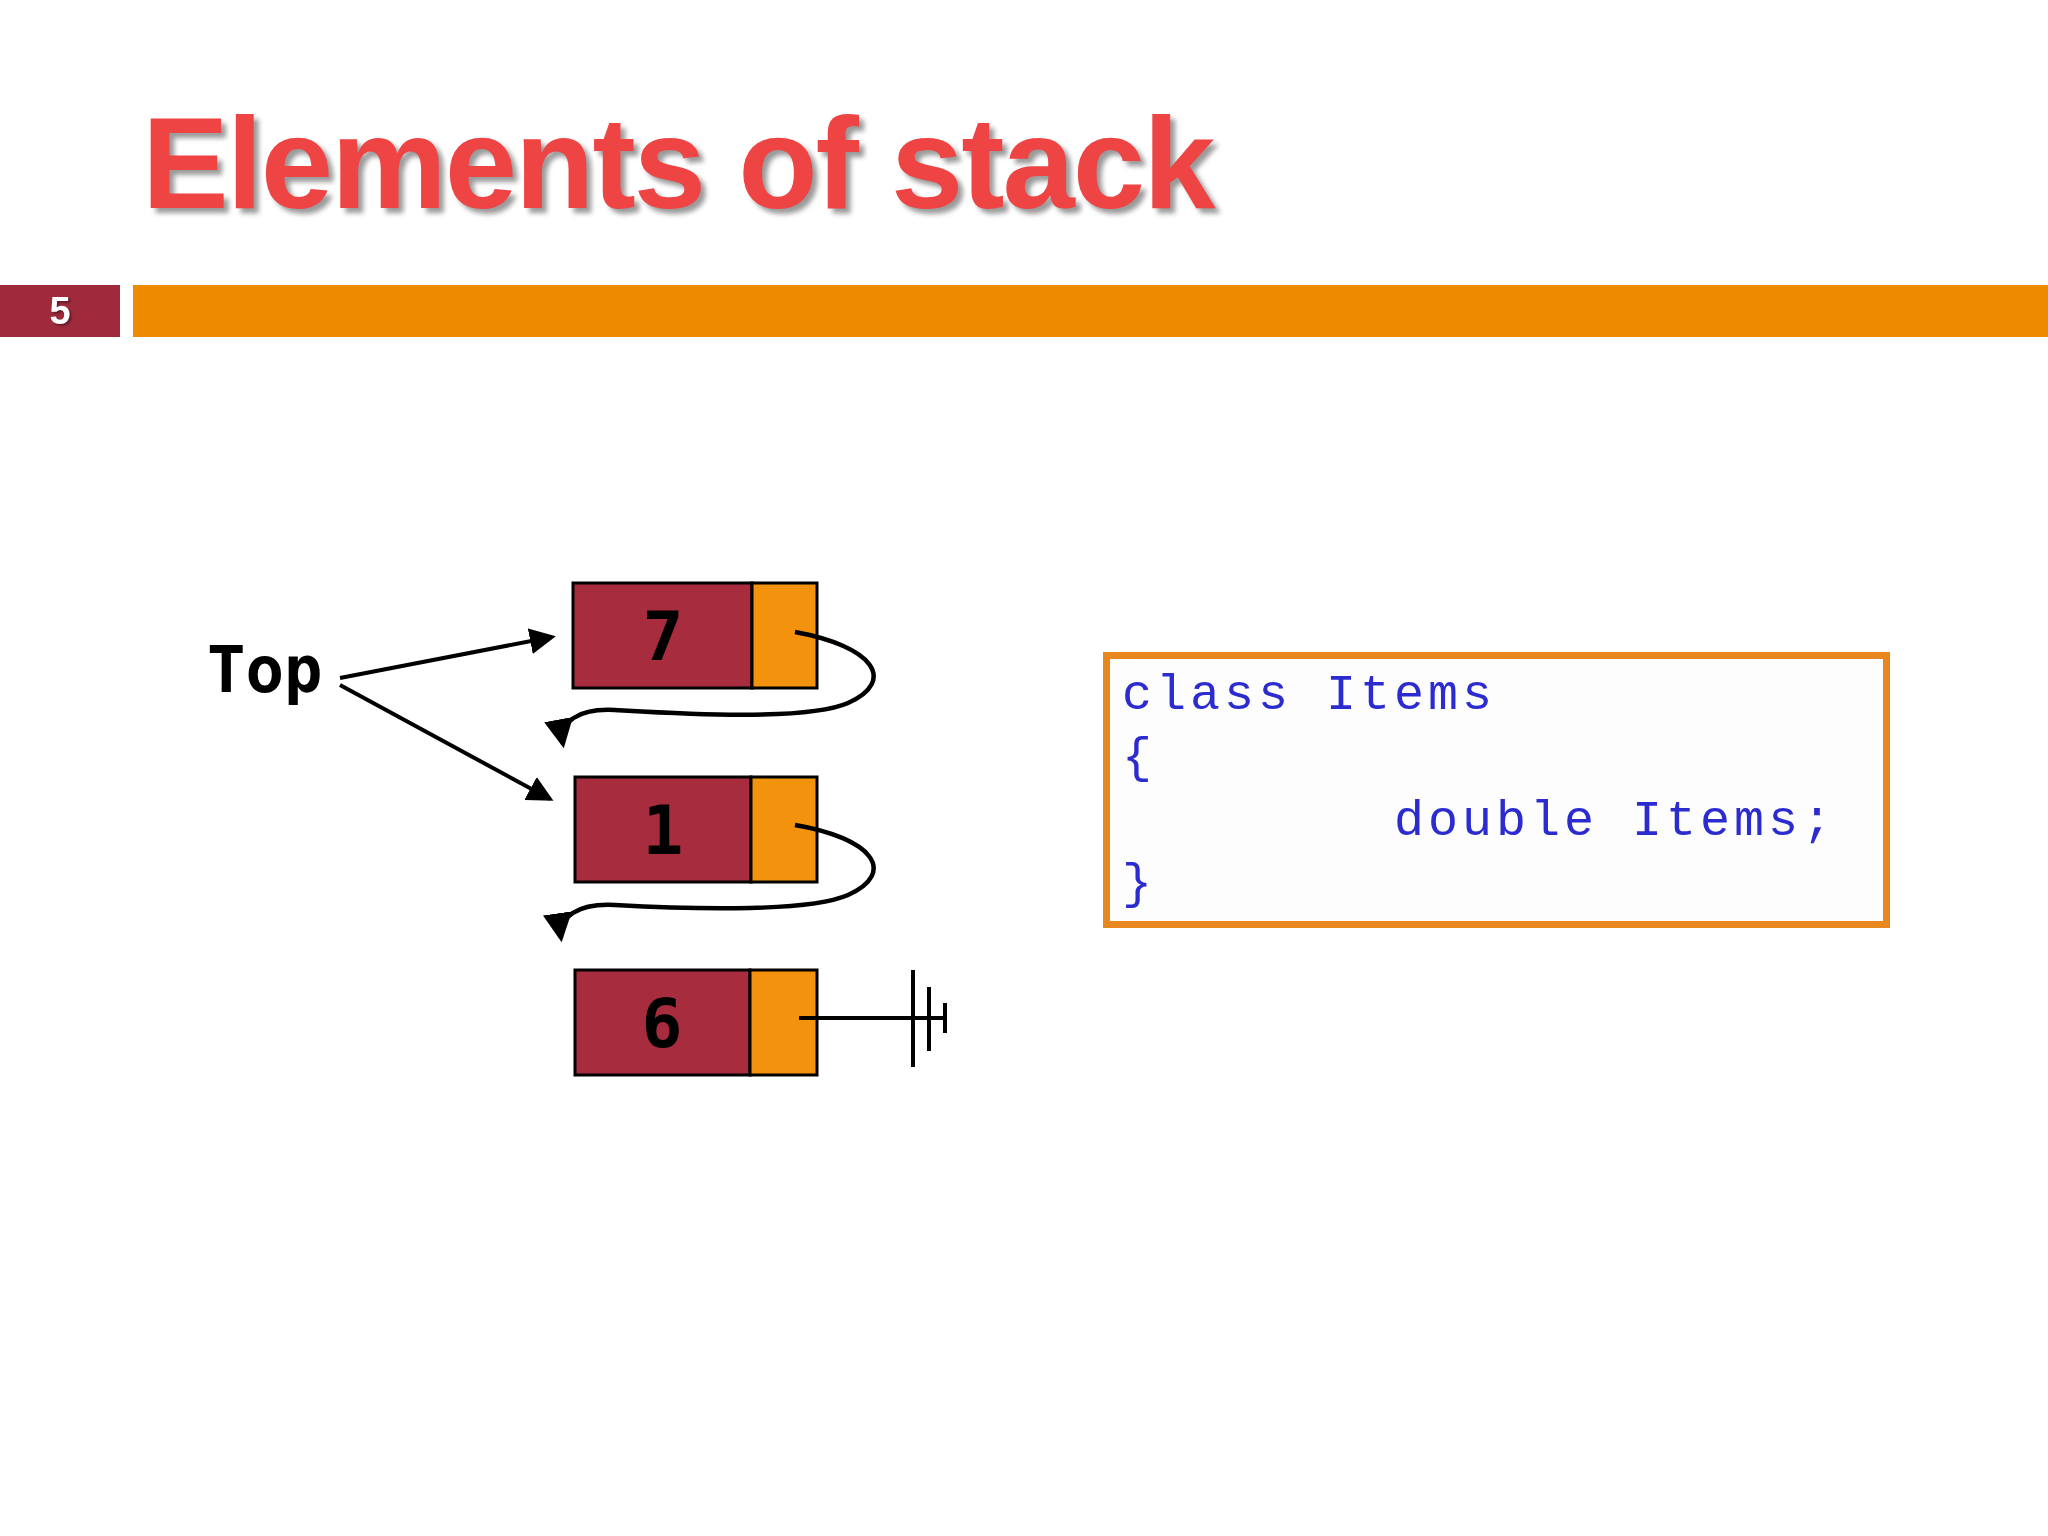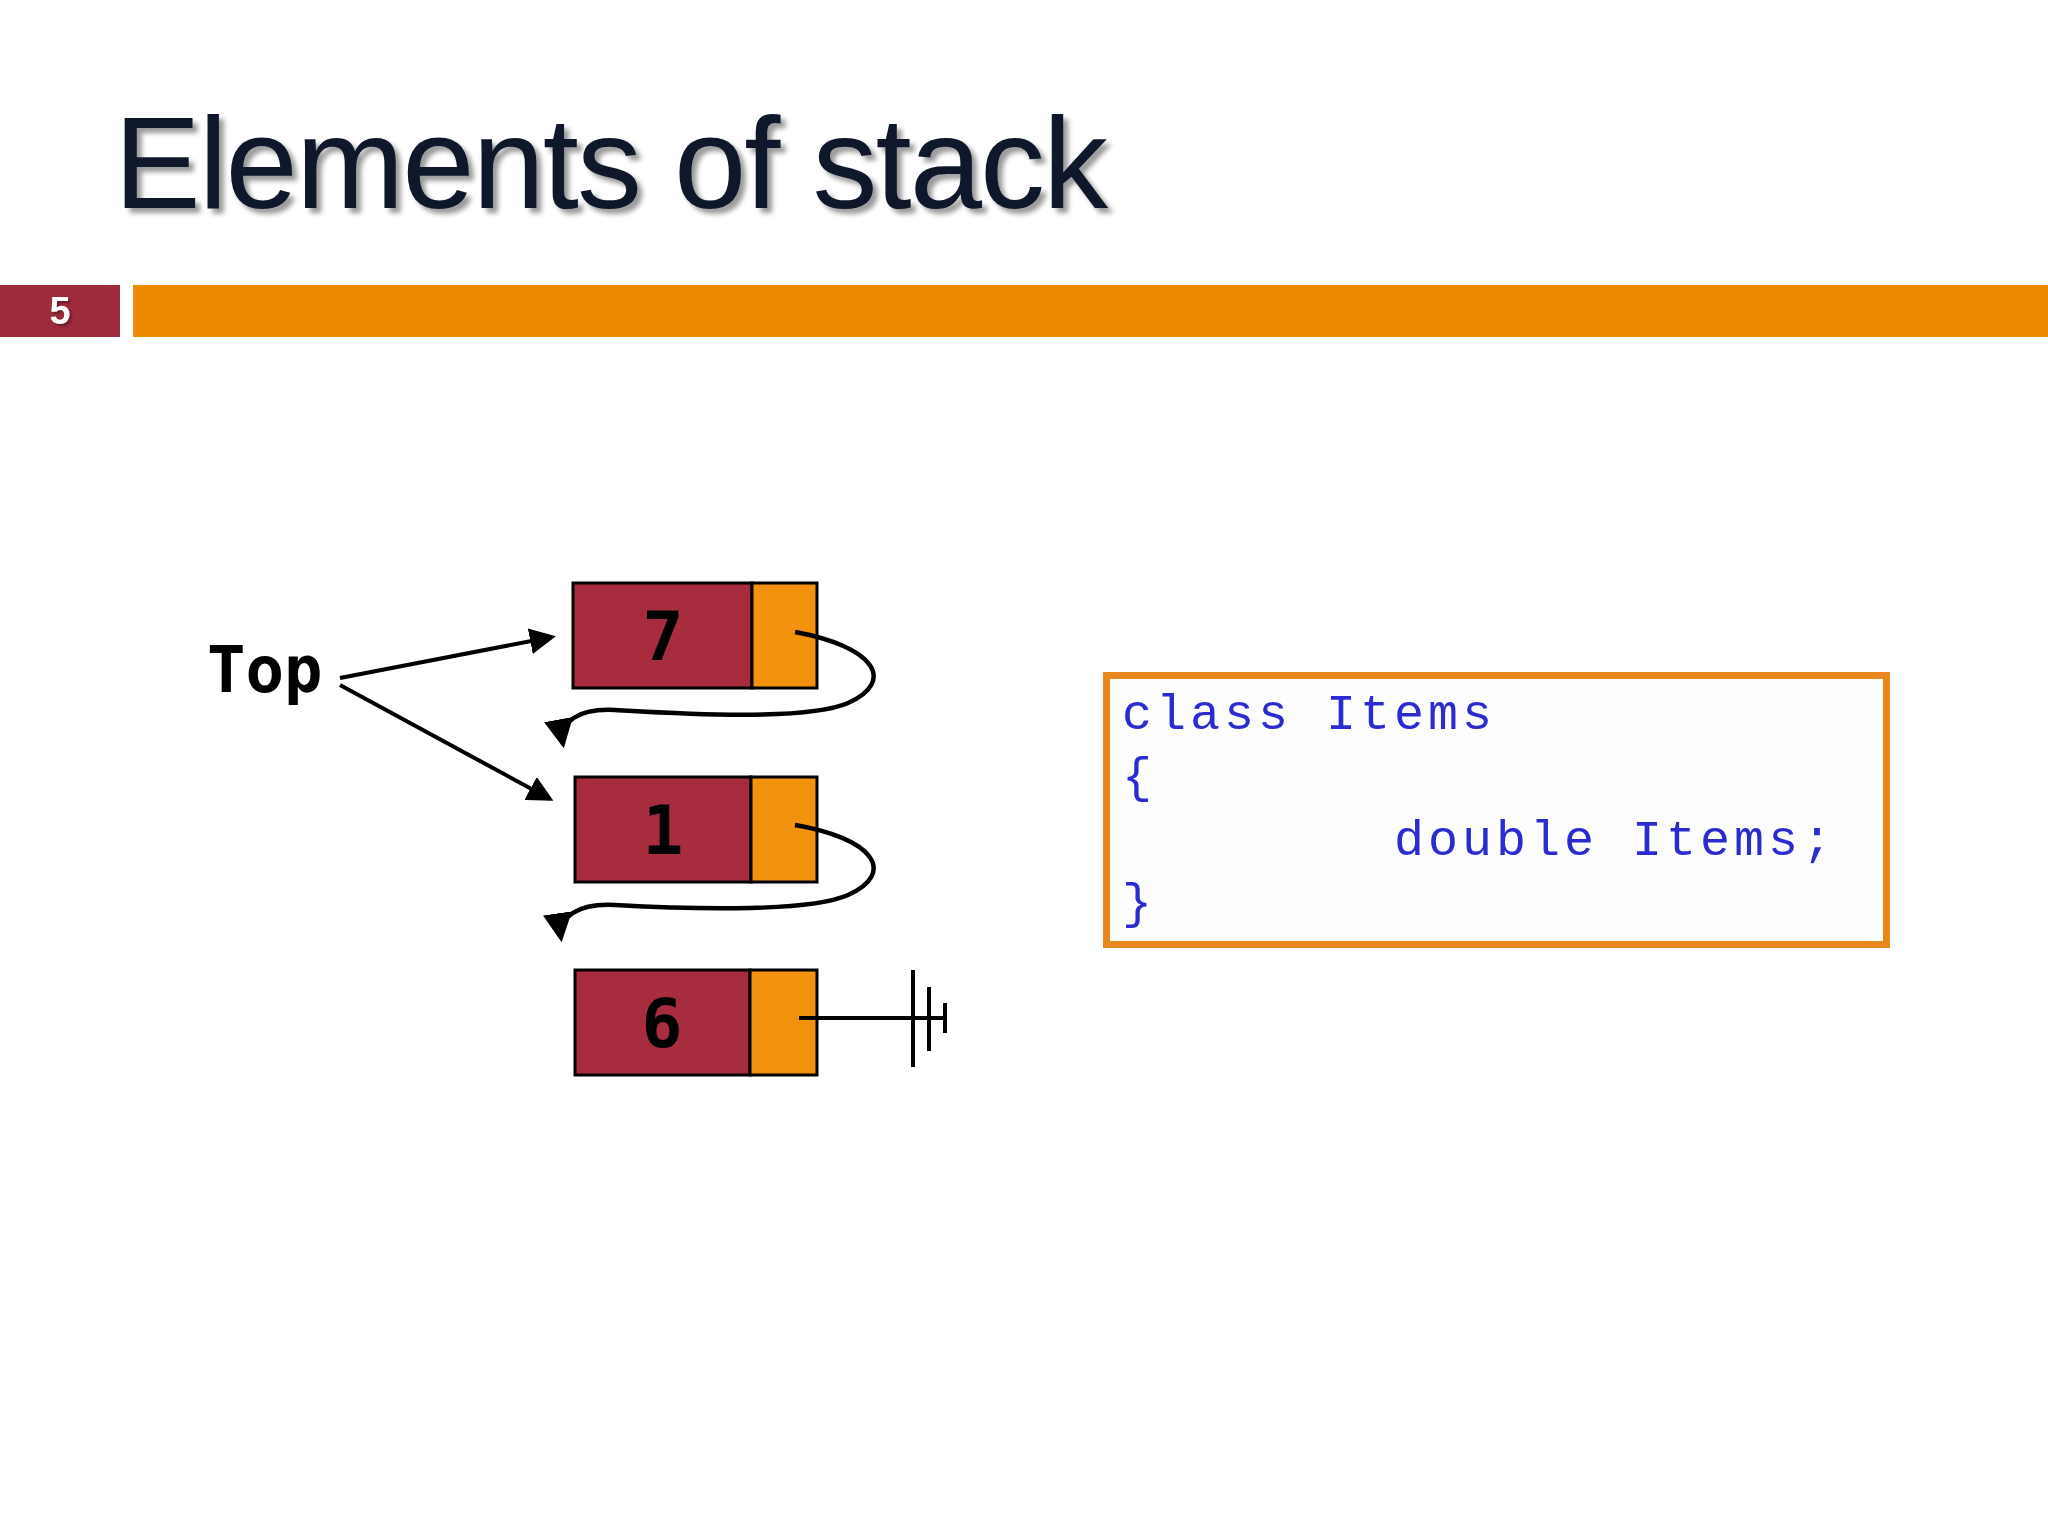--- a/index.html
+++ b/index.html
@@ -6,26 +6,26 @@
   #slide {
     position: relative;
     width: 2048px;
     height: 1536px;
     background: #ffffff;
     overflow: hidden;
     font-family: "Liberation Sans", sans-serif;
   }
   .slide-title {
     position: absolute;
-    left: 114px;
+    left: 142px;
     top: 88px;
     font-size: 130px;
-    font-weight: 400;
+    font-weight: 700;
     letter-spacing: -2px;
-    color: #0f172a;
+    color: #ef4444;
     text-shadow: 5px 5px 5px rgba(0,0,0,0.40);
     white-space: nowrap;
   }
   .page-chip {
     position: absolute;
     left: 0px;
     top: 285px;
     width: 120px;
     height: 52px;
     background: #9e2a3c;
@@ -61,21 +61,21 @@
   .node-value-text {
     font-family: "DejaVu Sans Mono", monospace;
     font-weight: 700;
     font-size: 68px;
     fill: #000000;
     text-anchor: middle;
   }
   .code-box {
     position: absolute;
     left: 1103px;
-    top: 672px;
+    top: 652px;
     width: 787px;
     height: 276px;
     box-sizing: border-box;
     border: 7px solid #e8871e;
     background: #fdfdfd;
     padding: 5px 10px 2px 12px;
   }
   .code-line {
     font-family: "Liberation Mono", monospace;
     font-size: 50px;

